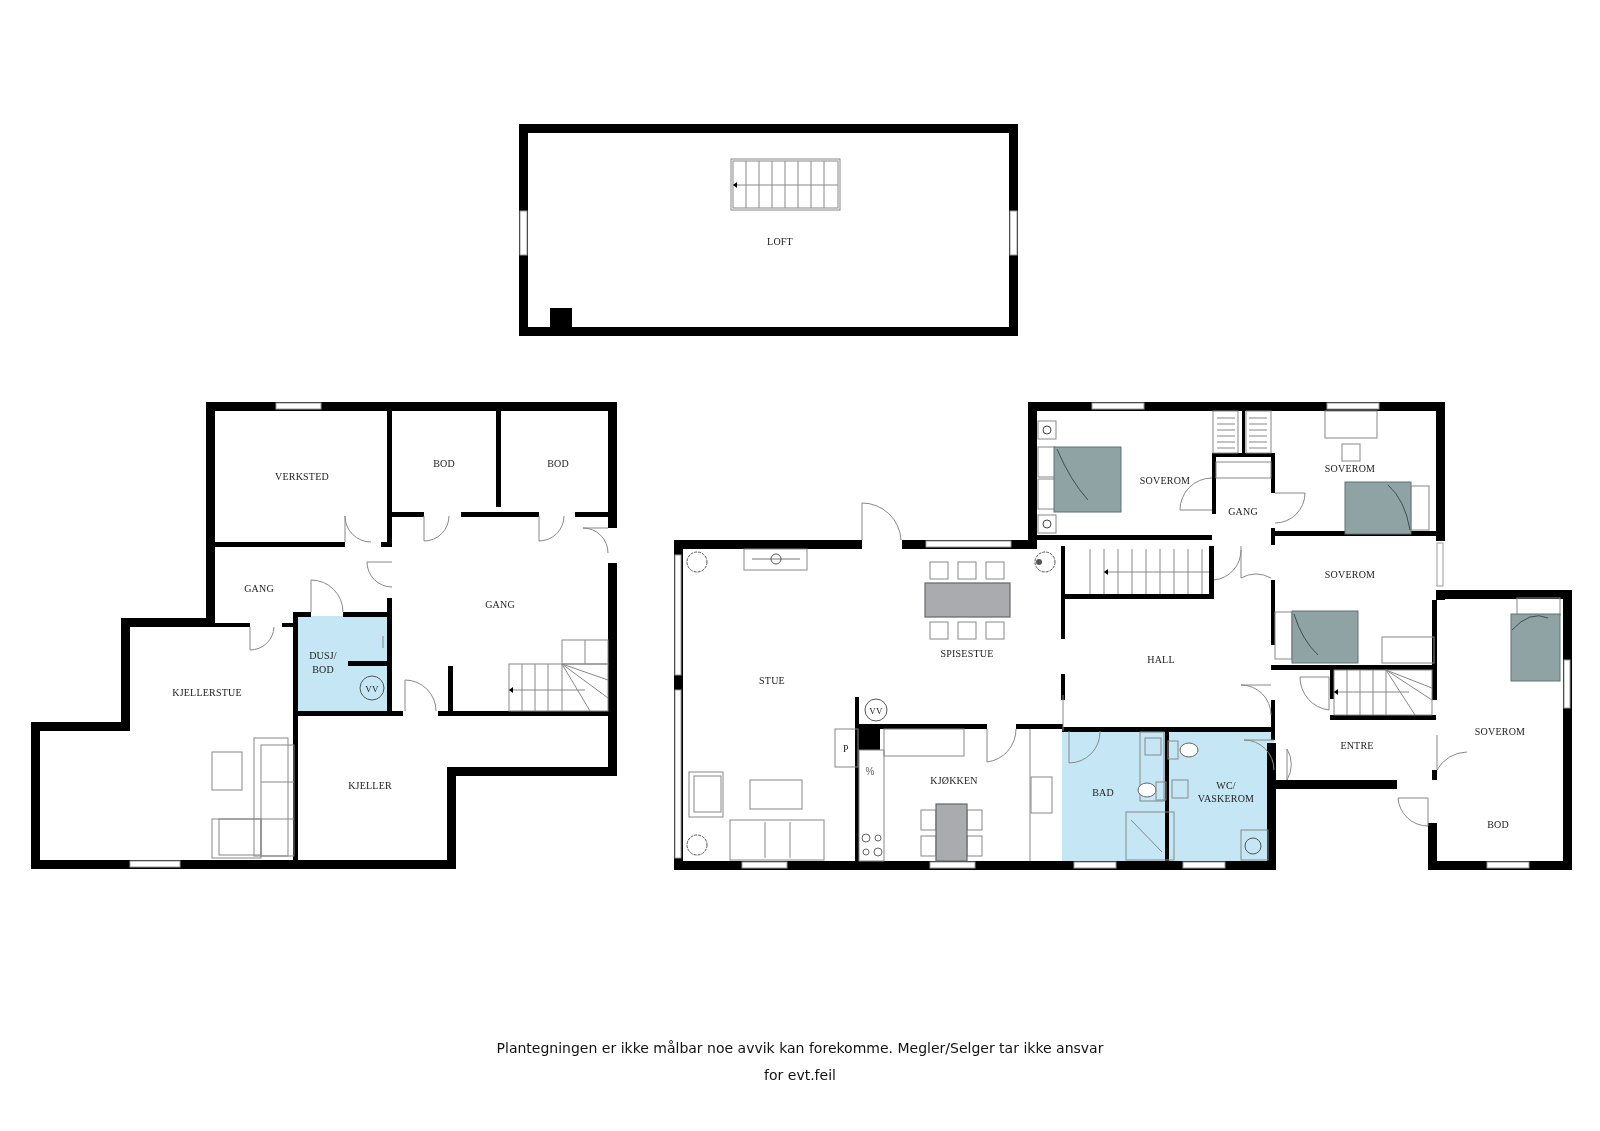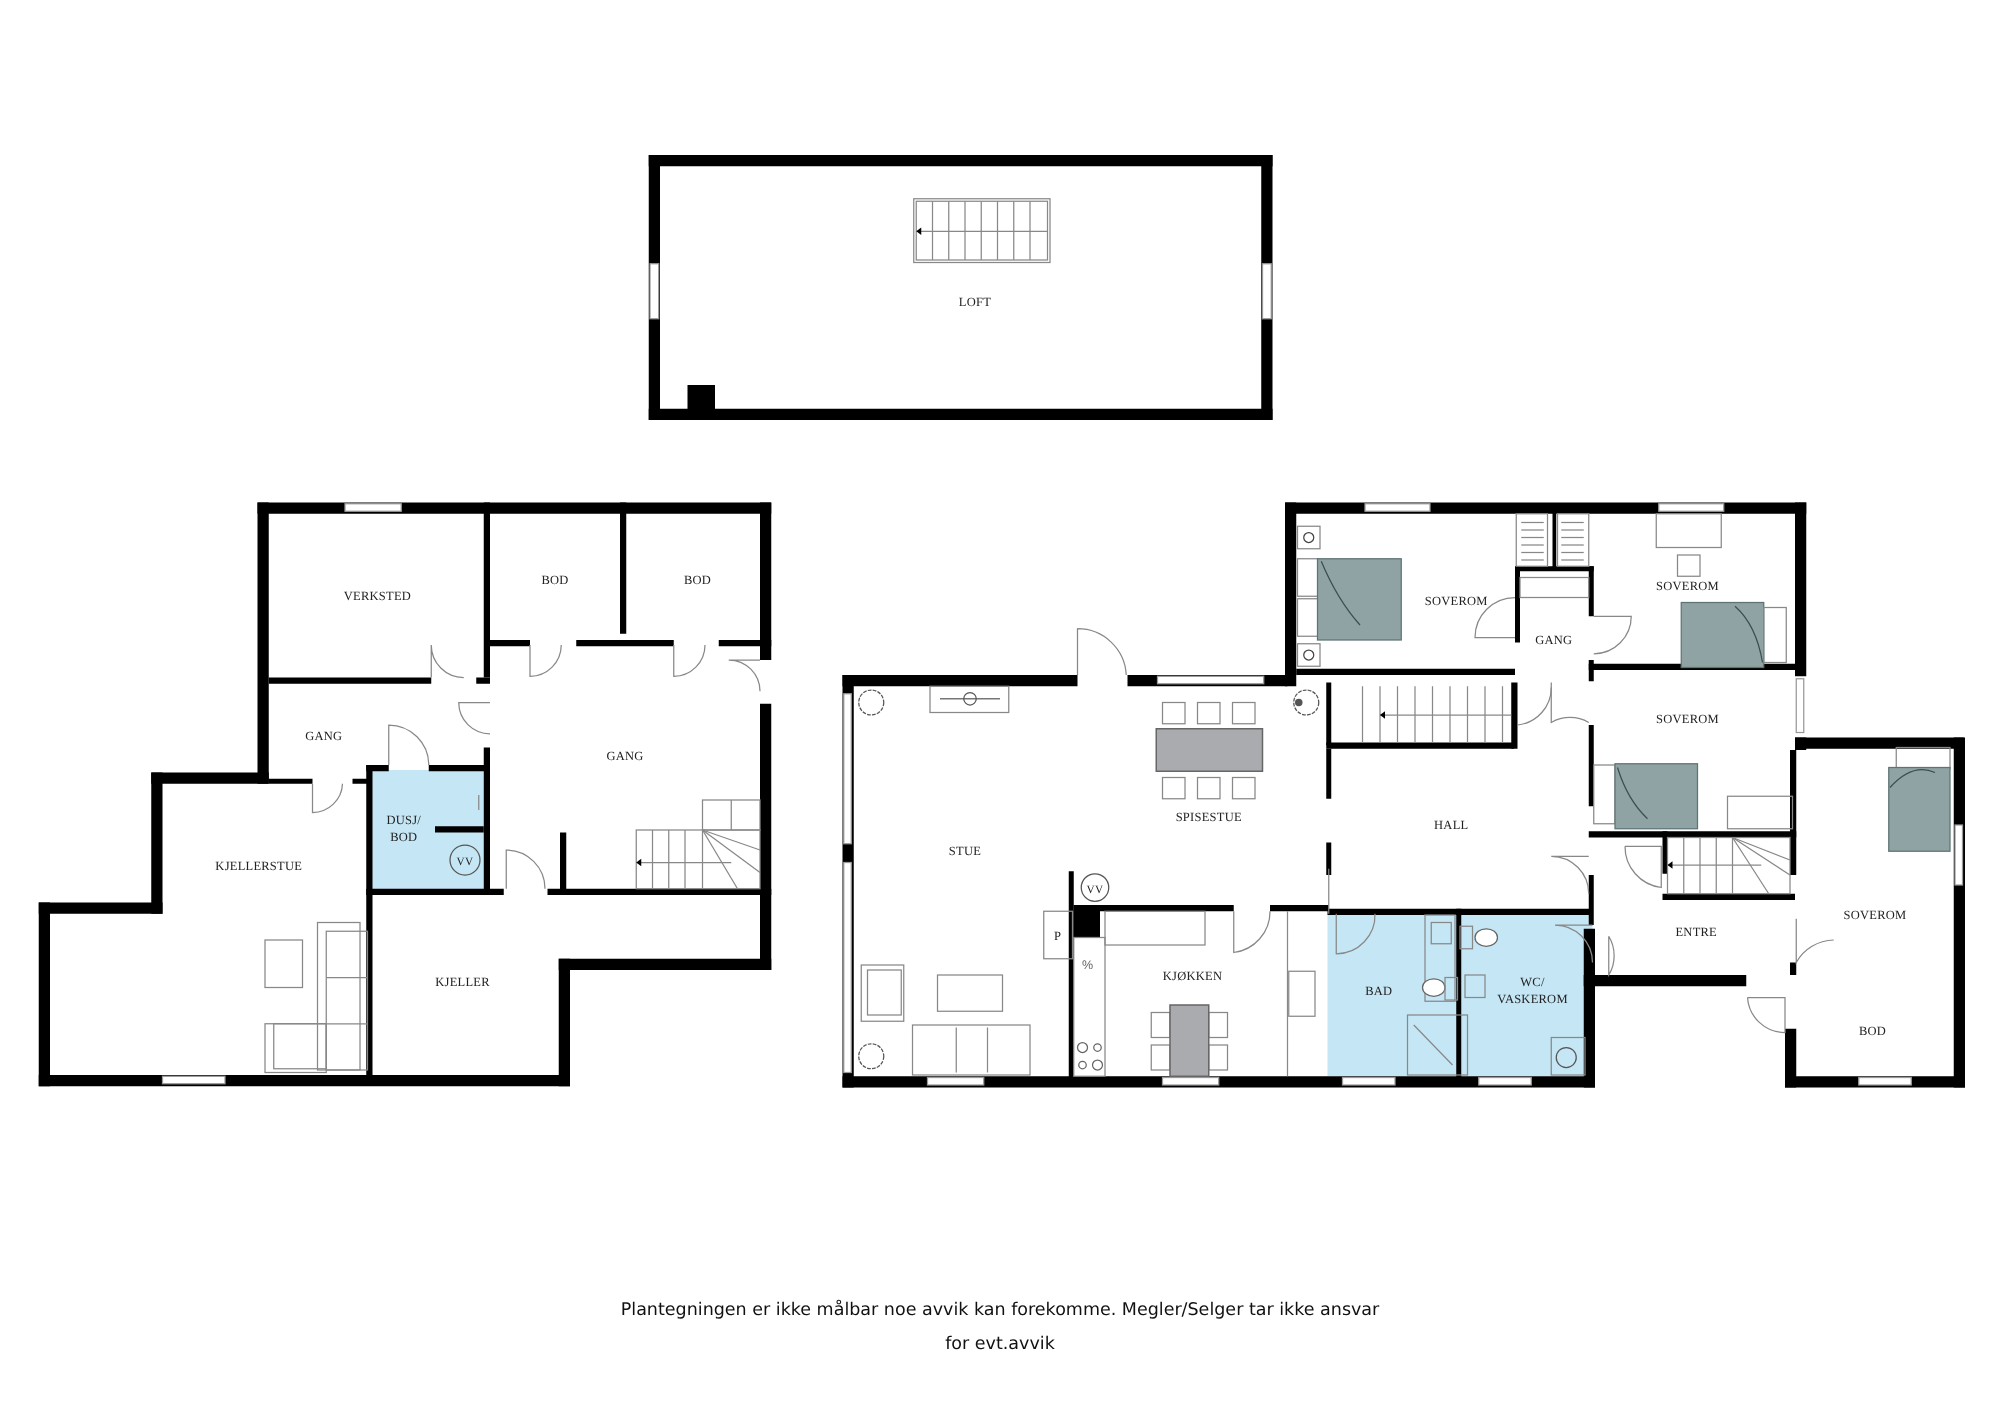--- a/index.html
+++ b/index.html
@@ -368,13 +368,13 @@
     <text class="room-label" x="954" y="784">KJØKKEN</text>
     <text class="room-label" x="1103" y="796">BAD</text>
     <text class="room-label" x="1226" y="789">WC/</text>
     <text class="room-label" x="1226" y="802">VASKEROM</text>
     <text class="room-label" x="1357" y="749">ENTRE</text>
     <text class="room-label" x="1498" y="828">BOD</text>
   </g>
 </svg>
 
 <div class="disclaimer line1">Plantegningen er ikke målbar noe avvik kan forekomme. Megler/Selger tar ikke ansvar</div>
-<div class="disclaimer line2">for evt.avvik</div>
+<div class="disclaimer line2">for evt.feil</div>
 
 </body></html>

